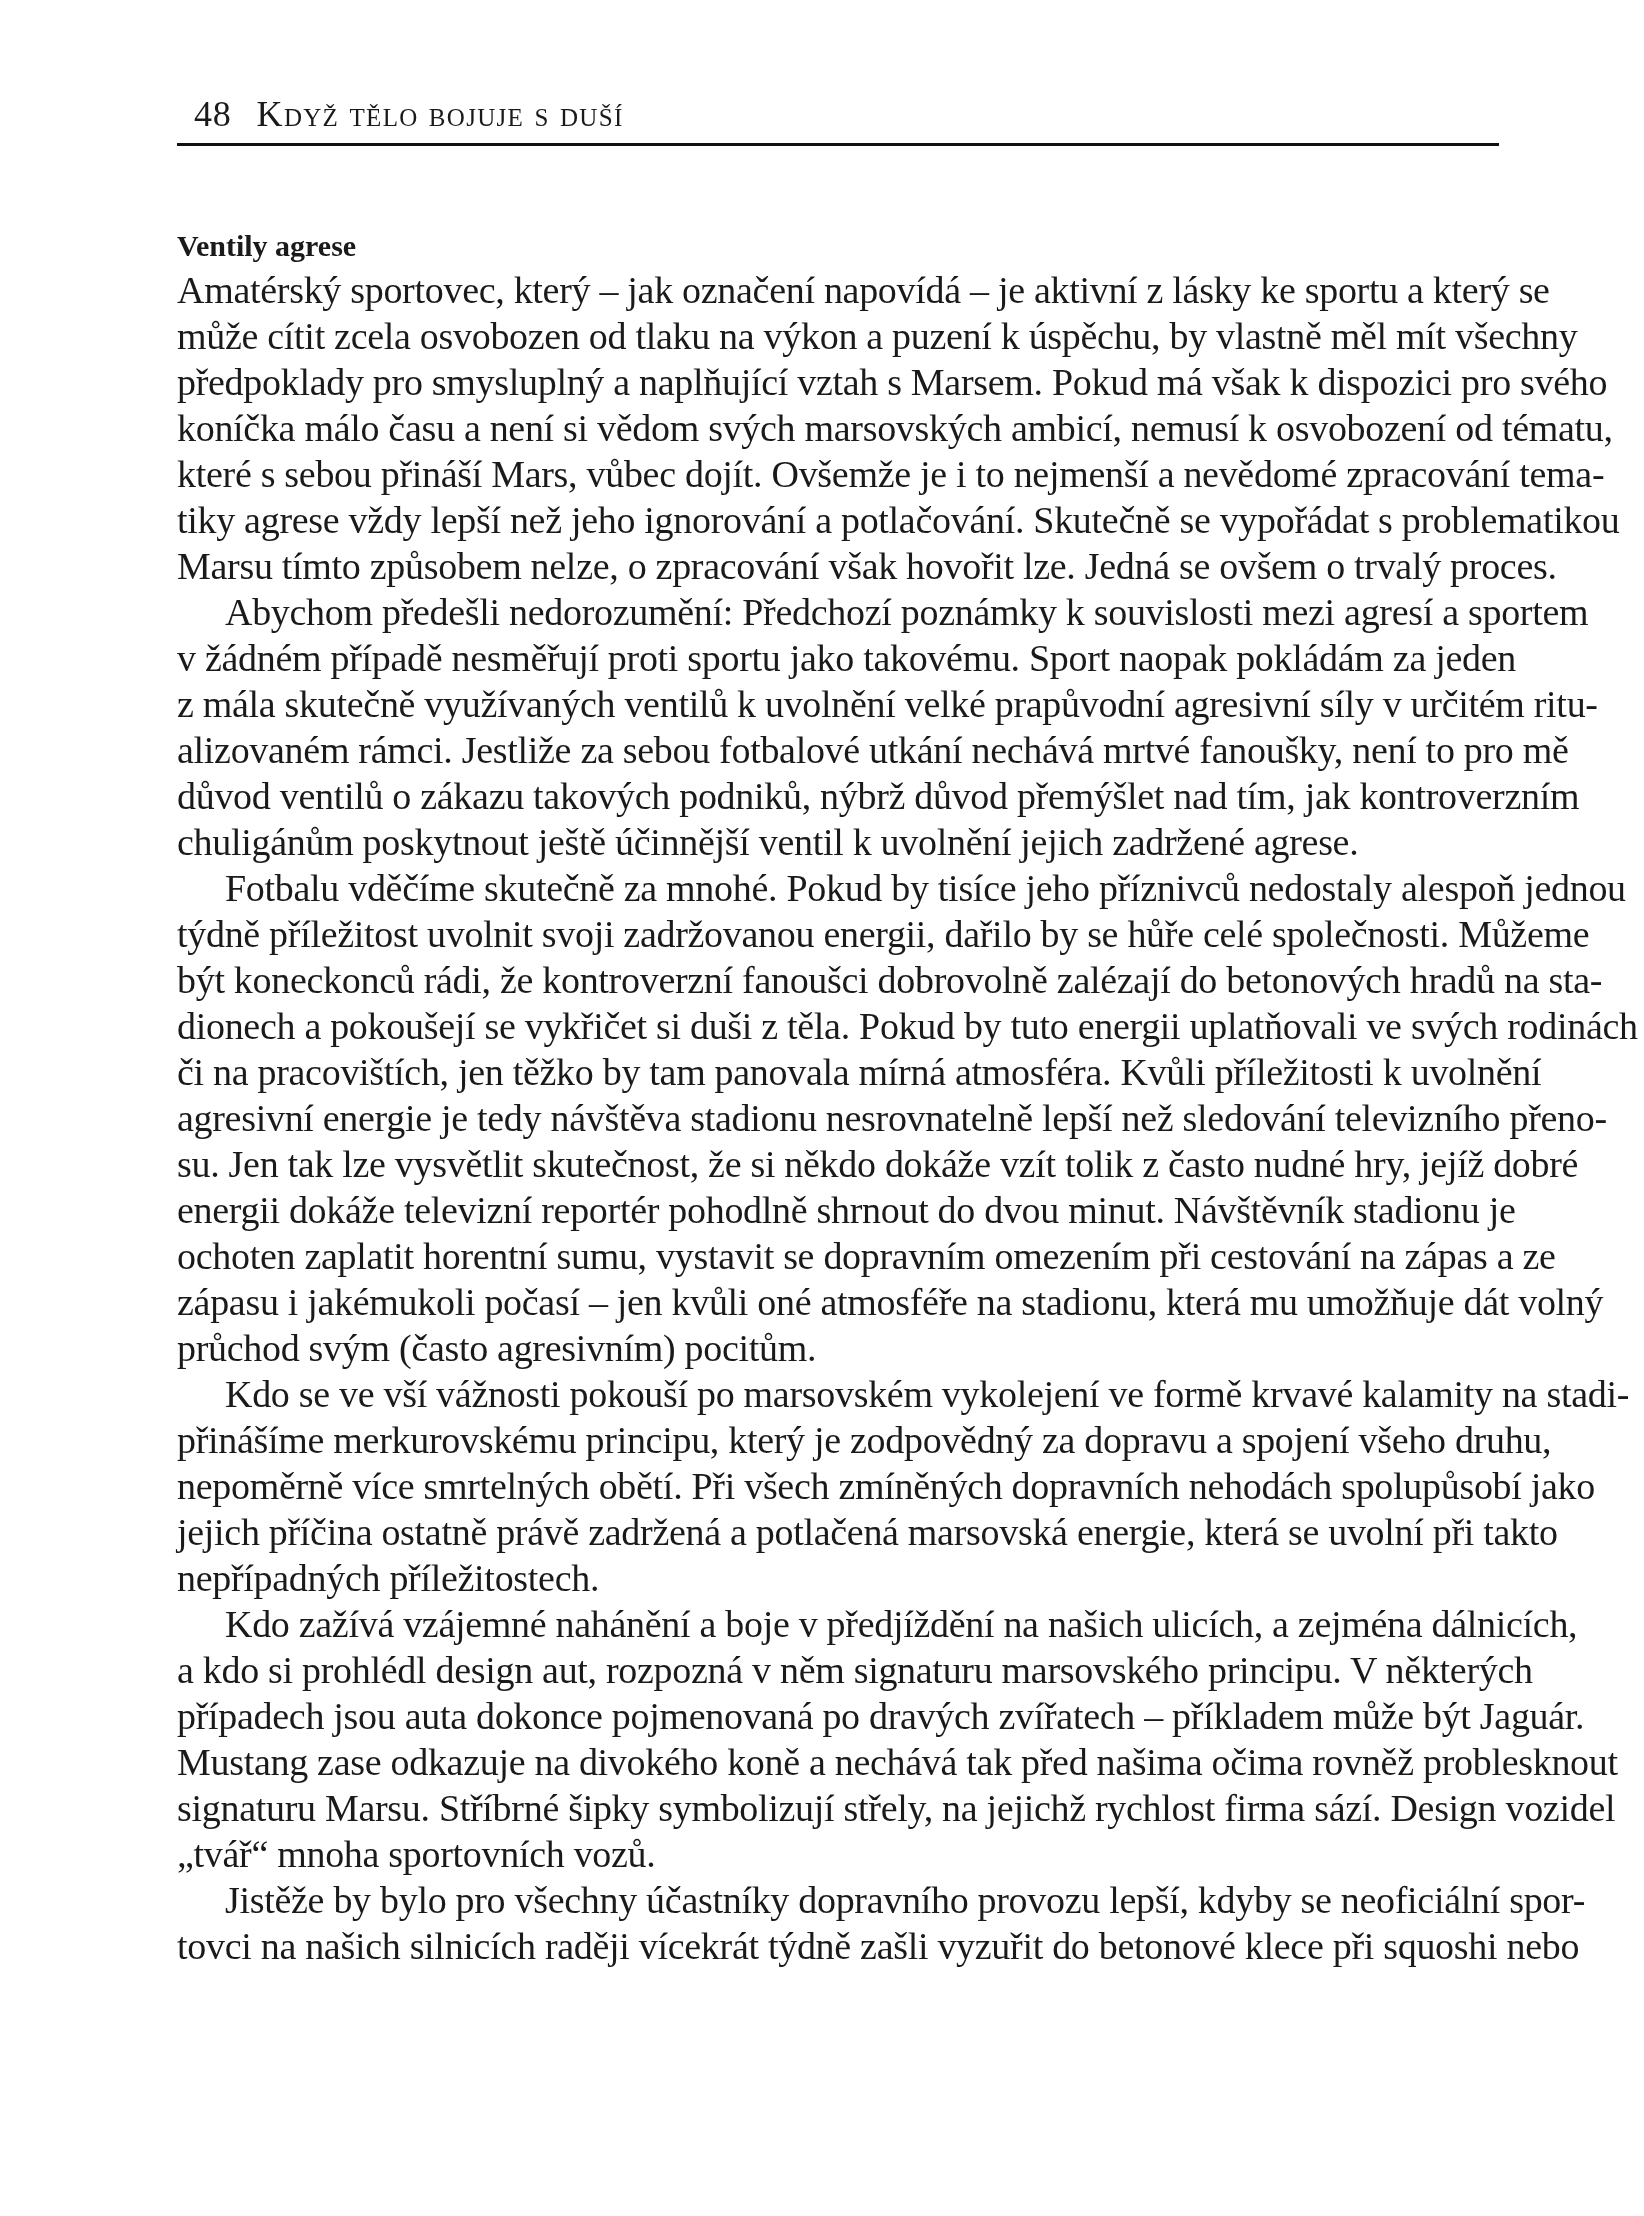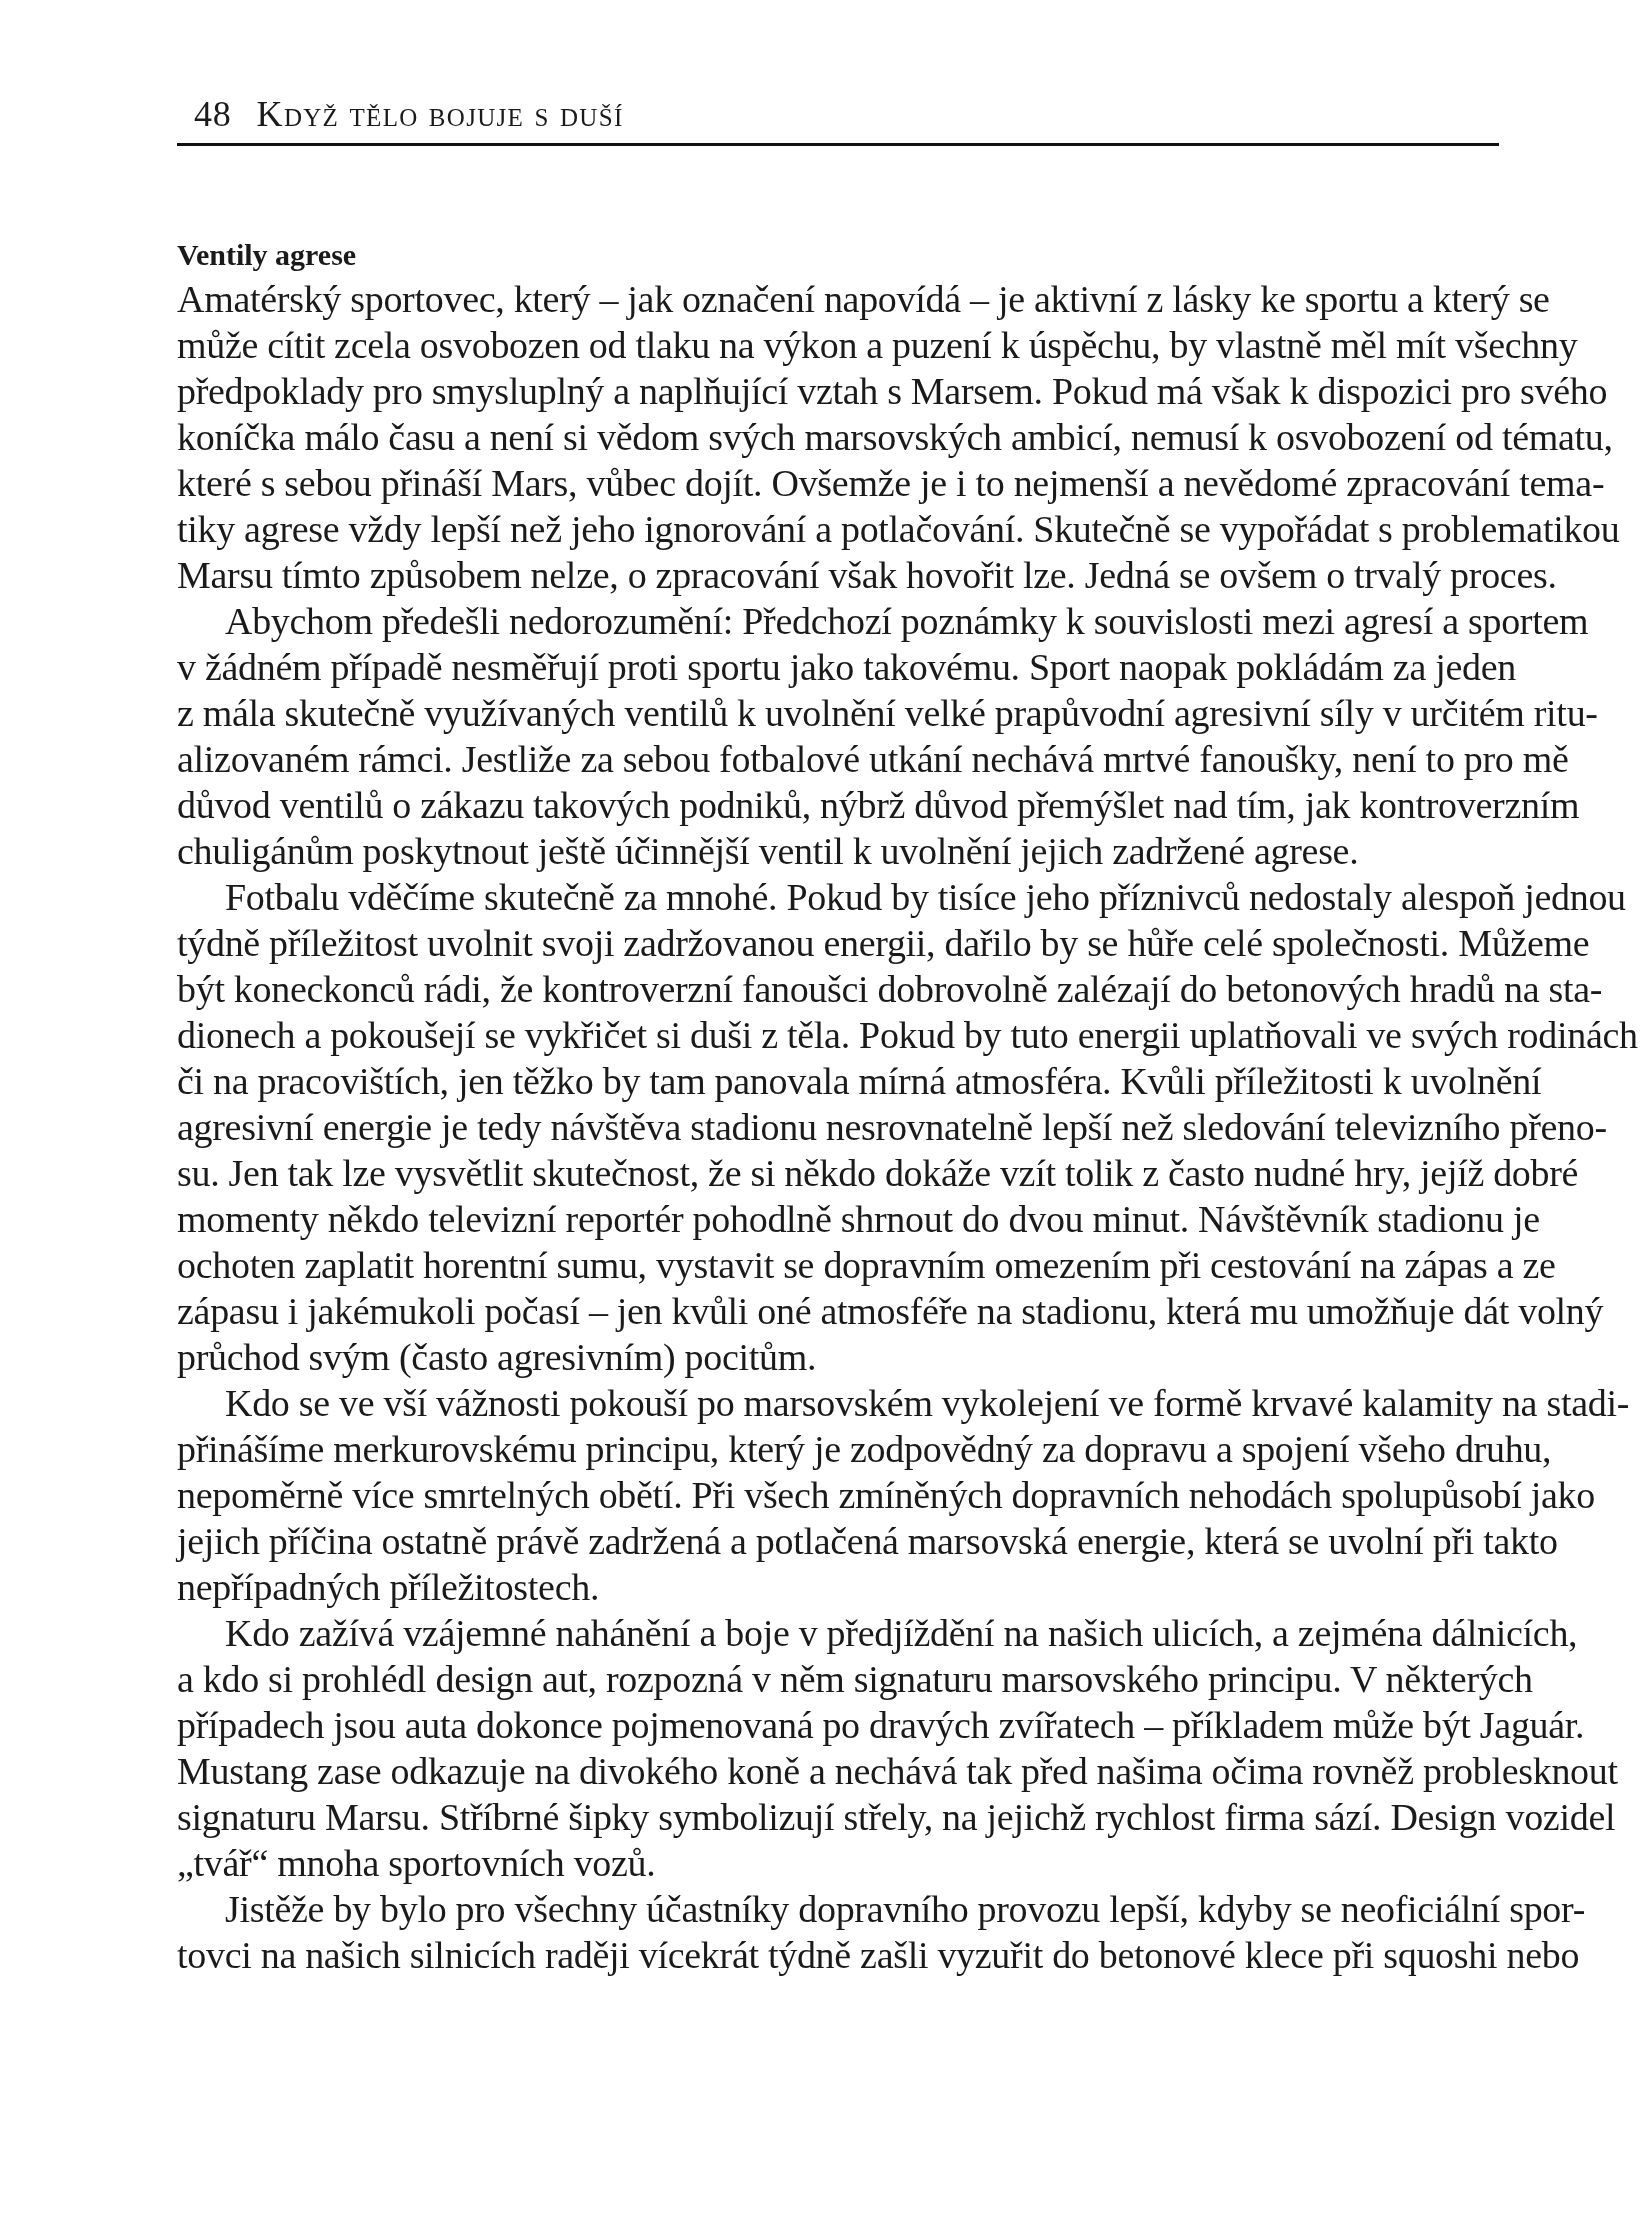--- a/index.html
+++ b/index.html
@@ -10,21 +10,21 @@
     font-family: "Liberation Serif", "DejaVu Serif", serif;
     color: #1a1a1a; font-size: 36px; line-height: 33px;
     display: flex; align-items: baseline;
   }
   .page-number { margin-right: 25px; letter-spacing: 0.8px; }
   .running-title { font-variant: small-caps; letter-spacing: 1.3px; }
   .head-rule {
     position: absolute; left: 177px; top: 143px; width: 1322px; height: 3.3px; background: #111;
   }
   .content {
-    position: absolute; left: 177px; top: 233px; width: 1322px;
+    position: absolute; left: 177px; top: 224px; width: 1322px;
     font-family: "Liberation Serif", "DejaVu Serif", serif;
     color: #1a1a1a;
   }
   .section-heading {
     font-weight: bold; font-size: 30px; line-height: 43px; margin: 0;
     height: 43px;
   }
   .line {
     font-size: 38px; line-height: 46px; height: 46px;
     white-space: nowrap; text-align: justify; text-align-last: justify;
@@ -64,21 +64,21 @@
           <div class="line last">chuligánům poskytnout ještě účinnější ventil k uvolnění jejich zadržené agrese.</div>
         </div>
         <div class="paragraph">
           <div class="line indent">Fotbalu vděčíme skutečně za mnohé. Pokud by tisíce jeho příznivců nedostaly alespoň jednou</div>
           <div class="line">týdně příležitost uvolnit svoji zadržovanou energii, dařilo by se hůře celé společnosti. Můžeme</div>
           <div class="line">být koneckonců rádi, že kontroverzní fanoušci dobrovolně zalézají do betonových hradů na sta-</div>
           <div class="line">dionech a pokoušejí se vykřičet si duši z těla. Pokud by tuto energii uplatňovali ve svých rodinách</div>
           <div class="line">či na pracovištích, jen těžko by tam panovala mírná atmosféra. Kvůli příležitosti k uvolnění</div>
           <div class="line">agresivní energie je tedy návštěva stadionu nesrovnatelně lepší než sledování televizního přeno-</div>
           <div class="line">su. Jen tak lze vysvětlit skutečnost, že si někdo dokáže vzít tolik z často nudné hry, jejíž dobré</div>
-          <div class="line">momenty někdo televizní reportér pohodlně shrnout do dvou minut. Návštěvník stadionu je</div>
+          <div class="line">energii dokáže televizní reportér pohodlně shrnout do dvou minut. Návštěvník stadionu je</div>
           <div class="line">ochoten zaplatit horentní sumu, vystavit se dopravním omezením při cestování na zápas a ze</div>
           <div class="line">zápasu i jakémukoli počasí – jen kvůli oné atmosféře na stadionu, která mu umožňuje dát volný</div>
           <div class="line last">průchod svým (často agresivním) pocitům.</div>
         </div>
         <div class="paragraph">
           <div class="line indent">Kdo se ve vší vážnosti pokouší po marsovském vykolejení ve formě krvavé kalamity na stadi-</div>
           <div class="line">přinášíme merkurovskému principu, který je zodpovědný za dopravu a spojení všeho druhu,</div>
           <div class="line">nepoměrně více smrtelných obětí. Při všech zmíněných dopravních nehodách spolupůsobí jako</div>
           <div class="line">jejich příčina ostatně právě zadržená a potlačená marsovská energie, která se uvolní při takto</div>
           <div class="line last">nepřípadných příležitostech.</div>

